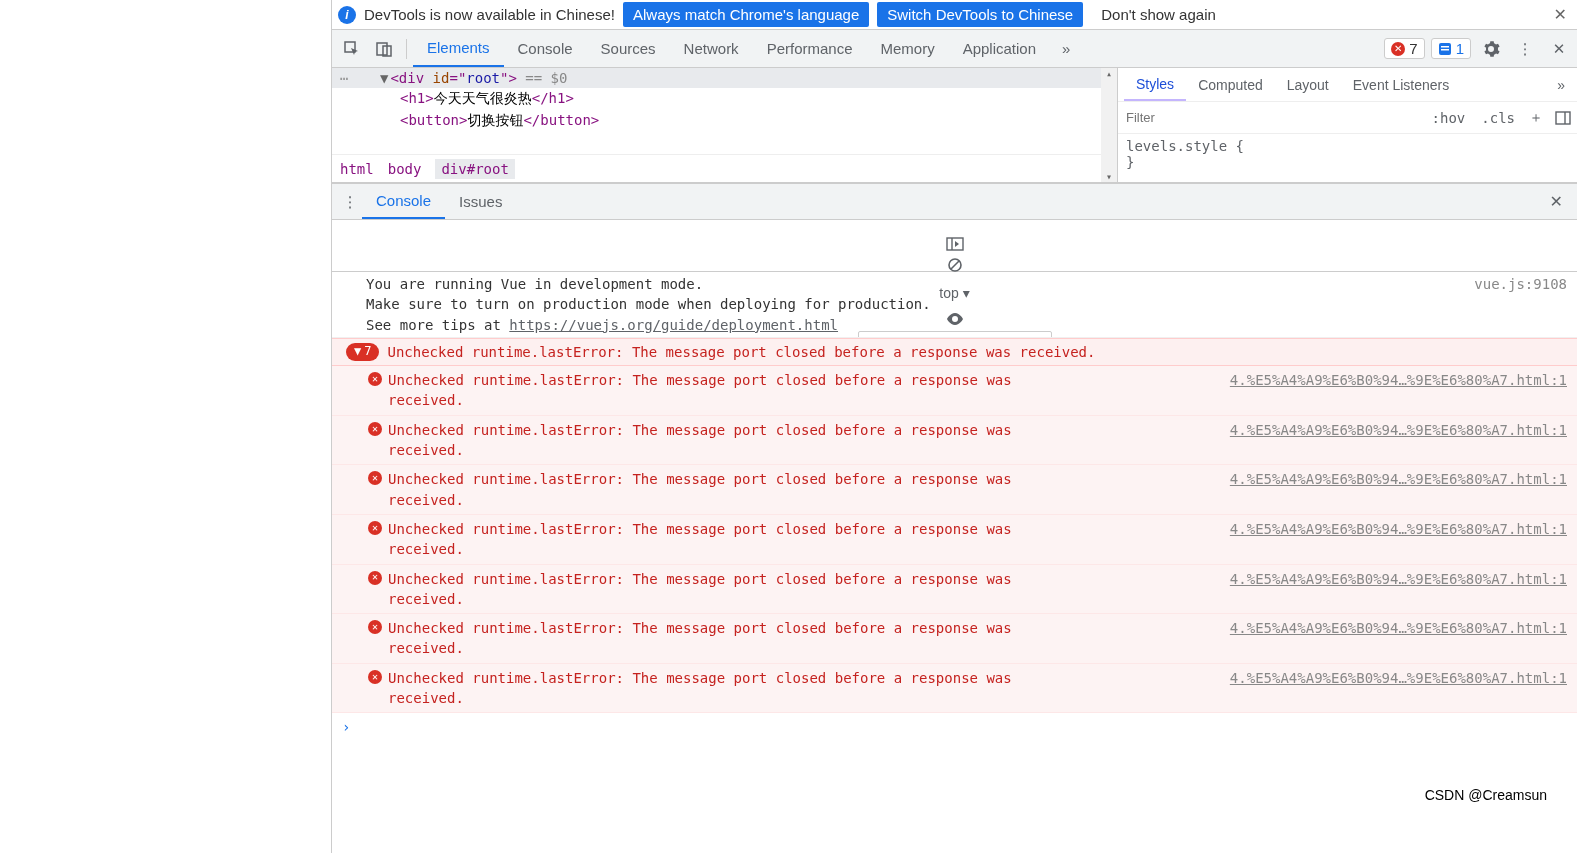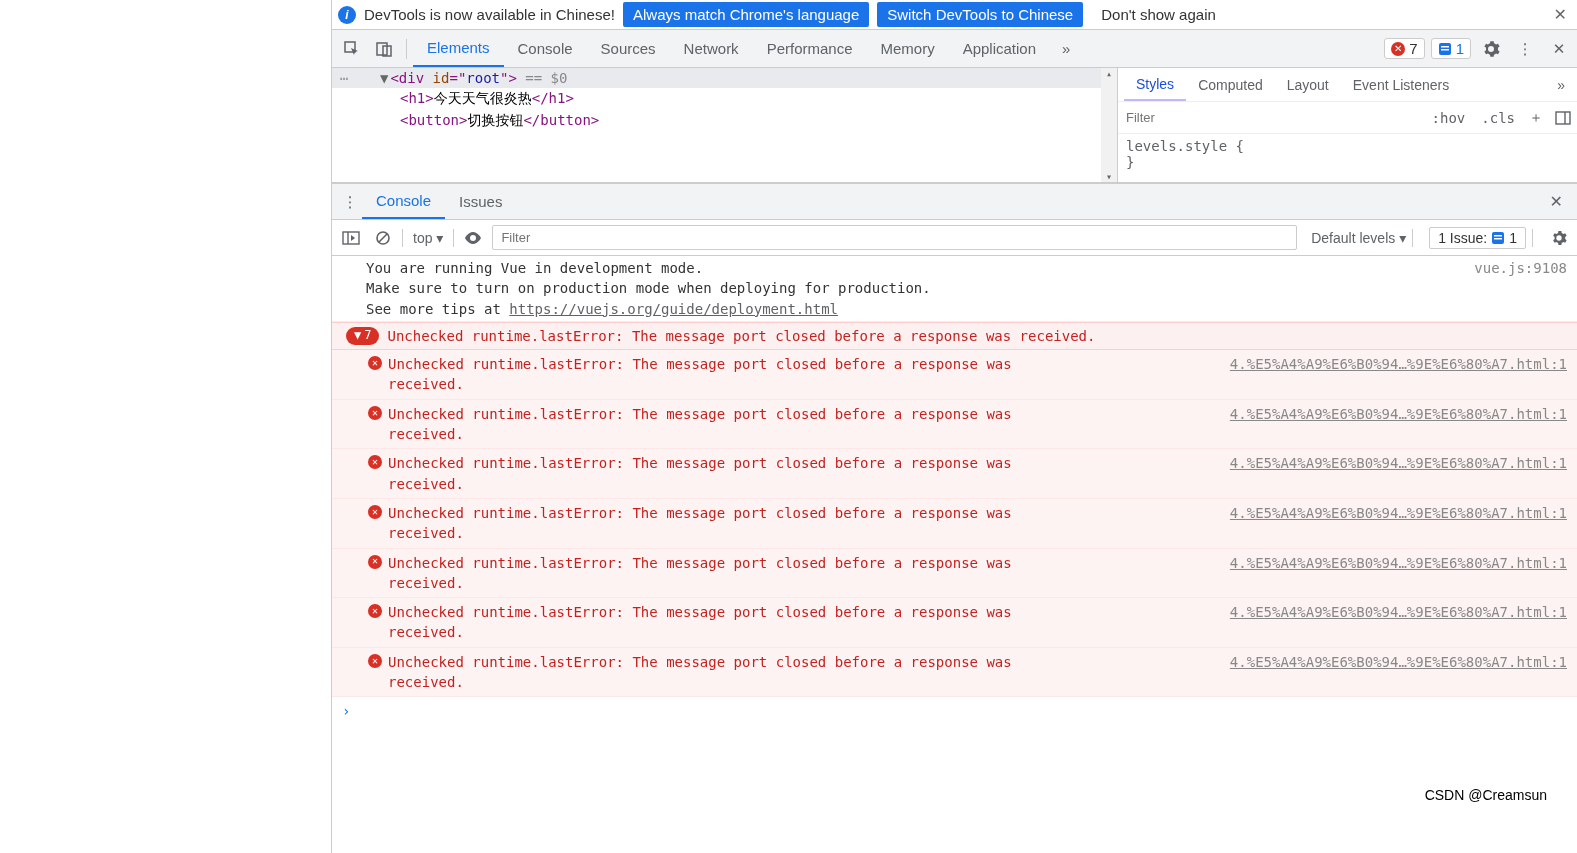--- a/index.html
+++ b/index.html
@@ -52,21 +52,21 @@
 .styles-filter .icon { padding: 0 6px; color: #5f6368; cursor: pointer; }
 .styles-body { padding: 4px 8px; font-family: monospace; color: #5f6368; overflow: hidden; }
 
 .drawer { flex: 1; display: flex; flex-direction: column; border-top: 1px solid #ccc; }
 .drawer-tabs { display: flex; align-items: center; height: 36px; border-bottom: 1px solid #ccc; background: #f1f3f4; padding: 0 6px; font-size: 15px; }
 .drawer-tabs .kebab { width: 24px; text-align: center; color: #5f6368; cursor: pointer; }
 .drawer-tabs .dtab { padding: 0 14px; height: 100%; display: flex; align-items: center; color: #5f6368; cursor: pointer; }
 .drawer-tabs .dtab.active { color: #1a73e8; border-bottom: 2px solid #1a73e8; }
 .drawer-tabs .x { margin-left: auto; padding: 0 8px; color: #5f6368; cursor: pointer; font-size: 16px; }
 
-.console-toolbar { display: flex; align-items: center; height: 36px; border-bottom: 1px solid #ccc; padding: 0 6px; gap: 6px; font-size: 14px; }
+.console-toolbar { display: flex; align-items: center; height: 52px; border-bottom: 1px solid #ccc; padding: 17px 6px; gap: 6px; font-size: 14px; flex-direction: column; }
 .console-toolbar .cicon { width: 26px; height: 26px; display: flex; align-items: center; justify-content: center; color: #5f6368; cursor: pointer; }
 .console-toolbar .sep { width: 1px; height: 18px; background: #ccc; }
 .console-toolbar .ctx { color: #5f6368; cursor: pointer; padding: 0 4px; }
 .console-toolbar input { flex: 1; border: 1px solid #ccc; border-radius: 2px; padding: 4px 8px; font-size: 13px; outline: none; }
 .console-toolbar .levels { margin-left: 8px; color: #5f6368; cursor: pointer; }
 .console-toolbar .issue-pill { margin-left: 10px; border: 1px solid #ccc; border-radius: 2px; padding: 2px 8px; cursor: pointer; display: flex; align-items: center; gap: 4px; justify-content: flex-end; }
 .console-toolbar .issue-pill .sq { color: #1a73e8; }
 .console-toolbar .gear { margin-left: 8px; color: #5f6368; cursor: pointer; padding: 0 4px; }
 
 .console-body { flex: 1; overflow-y: auto; font-family: Menlo, Consolas, monospace; font-size: 14px; line-height: 1.45; }
@@ -150,20 +150,25 @@
     <div class="dom-tree">
       <div class="line sel">
         <span class="arrow">▼</span><span class="tag">&lt;div </span><span class="attr-n">id</span><span class="tag">="</span><span class="attr-v">root</span><span class="tag">"&gt;</span> <span class="eq0">== $0</span>
       </div>
       <div class="line line2"><span class="tag">&lt;h1&gt;</span><span class="txt">今天天气很炎热</span><span class="tag">&lt;/h1&gt;</span></div>
       <div class="line line2"><span class="tag">&lt;button&gt;</span><span class="txt">切换按钮</span><span class="tag">&lt;/button&gt;</span></div>
       <div class="scroll">
           <span>▴</span>
           <span>▾</span>
         </div>
+      <div class="breadcrumb">
+        <span>html</span>
+        <span>body</span>
+        <span class="active">div#root</span>
+      </div>
     </div>
     <div class="styles-pane">
       <div class="styles-tabs">
         <span class="stab active">Styles</span>
         <span class="stab">Computed</span>
         <span class="stab">Layout</span>
         <span class="stab">Event Listeners</span>
         <span class="more">»</span>
       </div>
       <div class="styles-filter">

